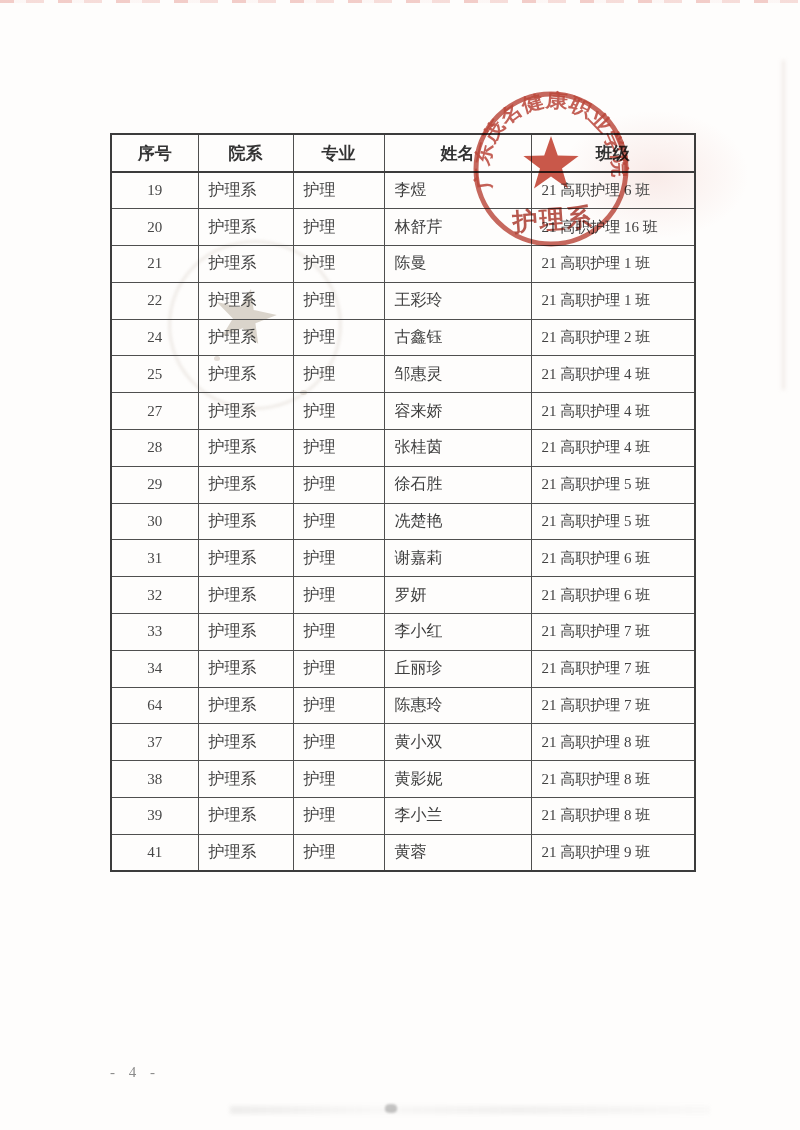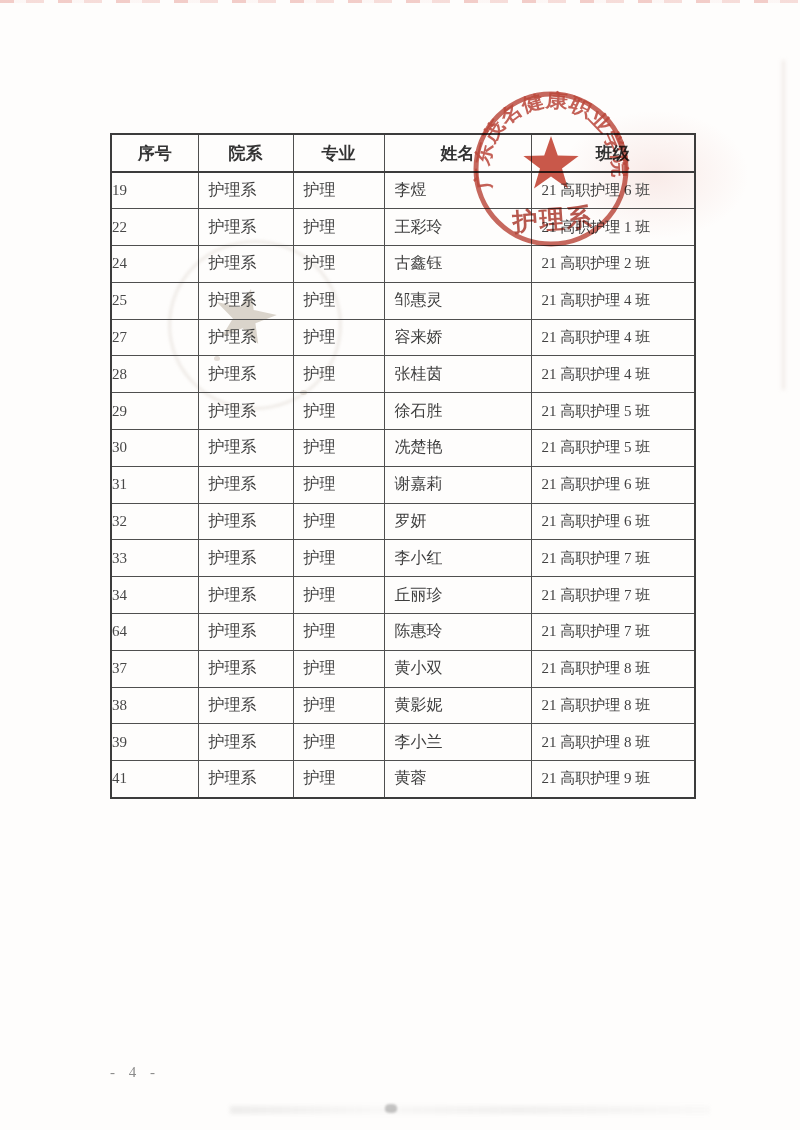--- a/index.html
+++ b/index.html
@@ -66,21 +66,21 @@
     color:#3e3e3e;white-space:nowrap;overflow:hidden;
     background:transparent;
   }
   table.roster thead tr{height:38px;}
   table.roster th{
     font-size:17px;font-weight:bold;text-align:center;color:#333;
     border-bottom:2px solid #3c3c3c;
   }
   table.roster tbody tr{height:36.8px;}
   table.roster td{font-size:16px;padding:0;}
-  table.roster td:nth-child(1){color:#474747;font-size:15px;}
+  table.roster td:nth-child(1){text-align:center;color:#474747;font-size:15px;}
   table.roster td:nth-child(2),
   table.roster td:nth-child(3),
   table.roster td:nth-child(4),
   table.roster td:nth-child(5){text-align:left;padding-left:10px;}
   table.roster td:nth-child(5){font-size:15px;color:#424242;}
 
   
   .seal{
     position:absolute;left:471px;top:89px;width:160px;height:160px;
     mix-blend-mode:multiply;opacity:.92;z-index:5;
@@ -125,20 +125,34 @@
     </thead>
     <tbody>
         <tr>
           <td>19</td>
           <td>护理系</td>
           <td>护理</td>
           <td>李煜</td>
           <td>21 高职护理 6 班</td>
         </tr>
         <tr>
+          <td>20</td>
+          <td>护理系</td>
+          <td>护理</td>
+          <td>林舒芹</td>
+          <td>21 高职护理 16 班</td>
+        </tr>
+        <tr>
+          <td>21</td>
+          <td>护理系</td>
+          <td>护理</td>
+          <td>陈曼</td>
+          <td>21 高职护理 1 班</td>
+        </tr>
+        <tr>
           <td>22</td>
           <td>护理系</td>
           <td>护理</td>
           <td>王彩玲</td>
           <td>21 高职护理 1 班</td>
         </tr>
         <tr>
           <td>24</td>
           <td>护理系</td>
           <td>护理</td>

